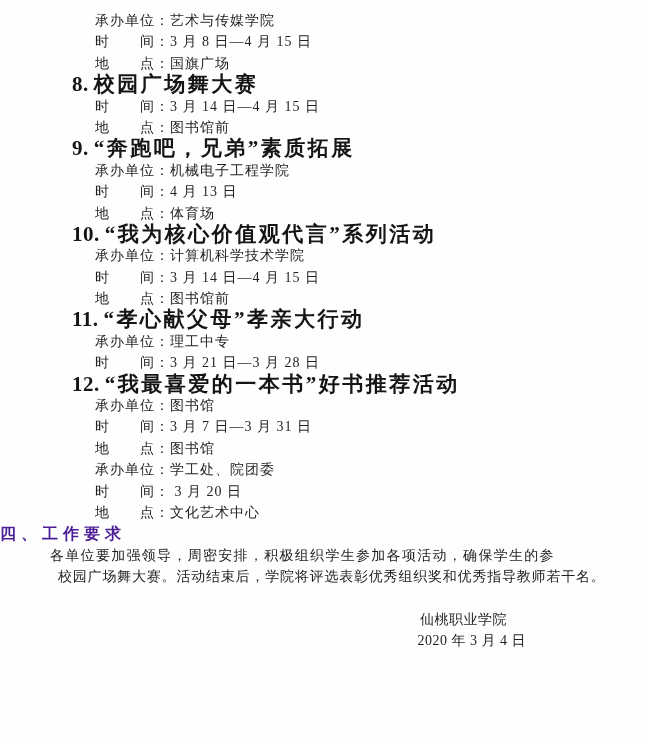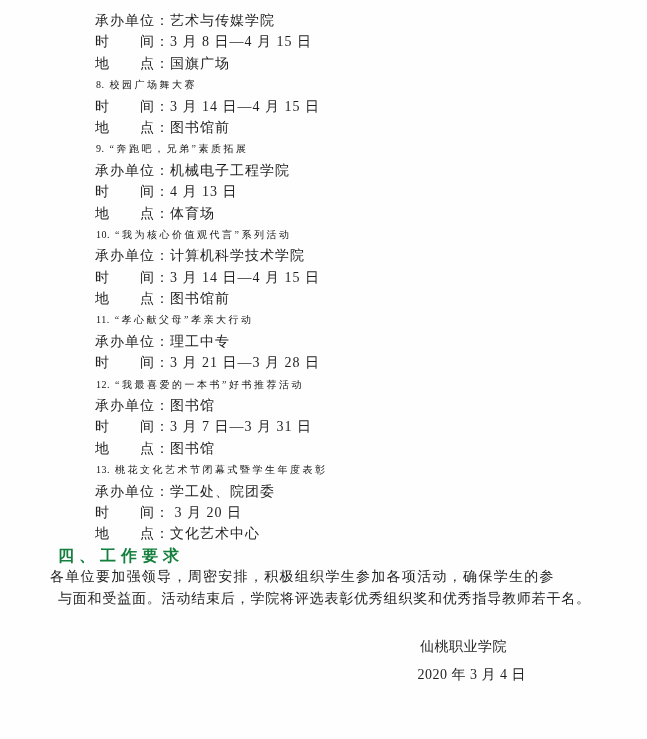--- a/index.html
+++ b/index.html
@@ -11,34 +11,34 @@
     overflow: hidden;
   }
   .page { padding-top: 10px; width: 606px; }
   .line { height: 21.4px; line-height: 21.4px; white-space: pre; }
 
   
   .detail { padding-left: 95px; font-size: 14px; letter-spacing: 1px; }
   .detail .lbl { letter-spacing: 1px; }
 
   
-  .item-head { padding-left: 96px; font-weight: normal; font-size: 10px; letter-spacing: 2.5px; color: #151515; }
+  .item-head { padding-left: 72px; font-weight: bold; font-size: 21px; letter-spacing: 2.5px; color: #151515; }
   .item-head .num { letter-spacing: 0.5px; }
   .item-head .ttl { margin-left: 5px; }
 
   
-  .sec-head { padding-left: 58px; font-weight: bold; font-size: 16px; letter-spacing: 5px; color: #15803d; }
+  .sec-head { font-weight: bold; font-size: 16px; letter-spacing: 5px; color: #4c1d95; }
 
   
   .para { padding-left: 58px; font-size: 14px; }
   .para.first { padding-left: 50px; letter-spacing: 1.3px; }
   .para.second { letter-spacing: 0.8px; }
 
   
-  .sig { text-align: right; font-size: 14px; letter-spacing: 0.5px; margin-top: 6px; }
+  .sig { text-align: right; font-size: 14px; letter-spacing: 0.5px; }
   .sig.org { padding-right: 99px; }
   .sig.date { padding-right: 80px; }
 
   .blank { }
 </style>
 </head>
 <body>
 
 <div class="page">
 
@@ -62,27 +62,26 @@
 
   <div class="line item-head"><span class="num">11.</span><span class="ttl">“孝心献父母”孝亲大行动</span></div>
   <div class="line detail"><span class="lbl">承办单位：</span><span>理工中专</span></div>
   <div class="line detail"><span class="lbl">时　　间：</span><span>3 月 21 日—3 月 28 日</span></div>
 
   <div class="line item-head"><span class="num">12.</span><span class="ttl">“我最喜爱的一本书”好书推荐活动</span></div>
   <div class="line detail"><span class="lbl">承办单位：</span><span>图书馆</span></div>
   <div class="line detail"><span class="lbl">时　　间：</span><span>3 月 7 日—3 月 31 日</span></div>
   <div class="line detail"><span class="lbl">地　　点：</span><span>图书馆</span></div>
 
-  <div class="line item-head"><span class="num">13.</span><span class="ttl">桃花文化艺术节闭幕式暨学生年度表彰</span></div>
   <div class="line detail"><span class="lbl">承办单位：</span><span>学工处、院团委</span></div>
   <div class="line detail"><span class="lbl">时　　间：</span><span> 3 月 20 日</span></div>
   <div class="line detail"><span class="lbl">地　　点：</span><span>文化艺术中心</span></div>
 
   <div class="line sec-head">四、工作要求</div>
   <div class="line para first">各单位要加强领导，周密安排，积极组织学生参加各项活动，确保学生的参</div>
-  <div class="line para second">与面和受益面。活动结束后，学院将评选表彰优秀组织奖和优秀指导教师若干名。</div>
+  <div class="line para second">校园广场舞大赛。活动结束后，学院将评选表彰优秀组织奖和优秀指导教师若干名。</div>
 
   <div class="line blank"></div>
 
   <div class="line sig org">仙桃职业学院</div>
   <div class="line sig date">2020 年 3 月 4 日</div>
 
 </div>
 
 </body></html>

